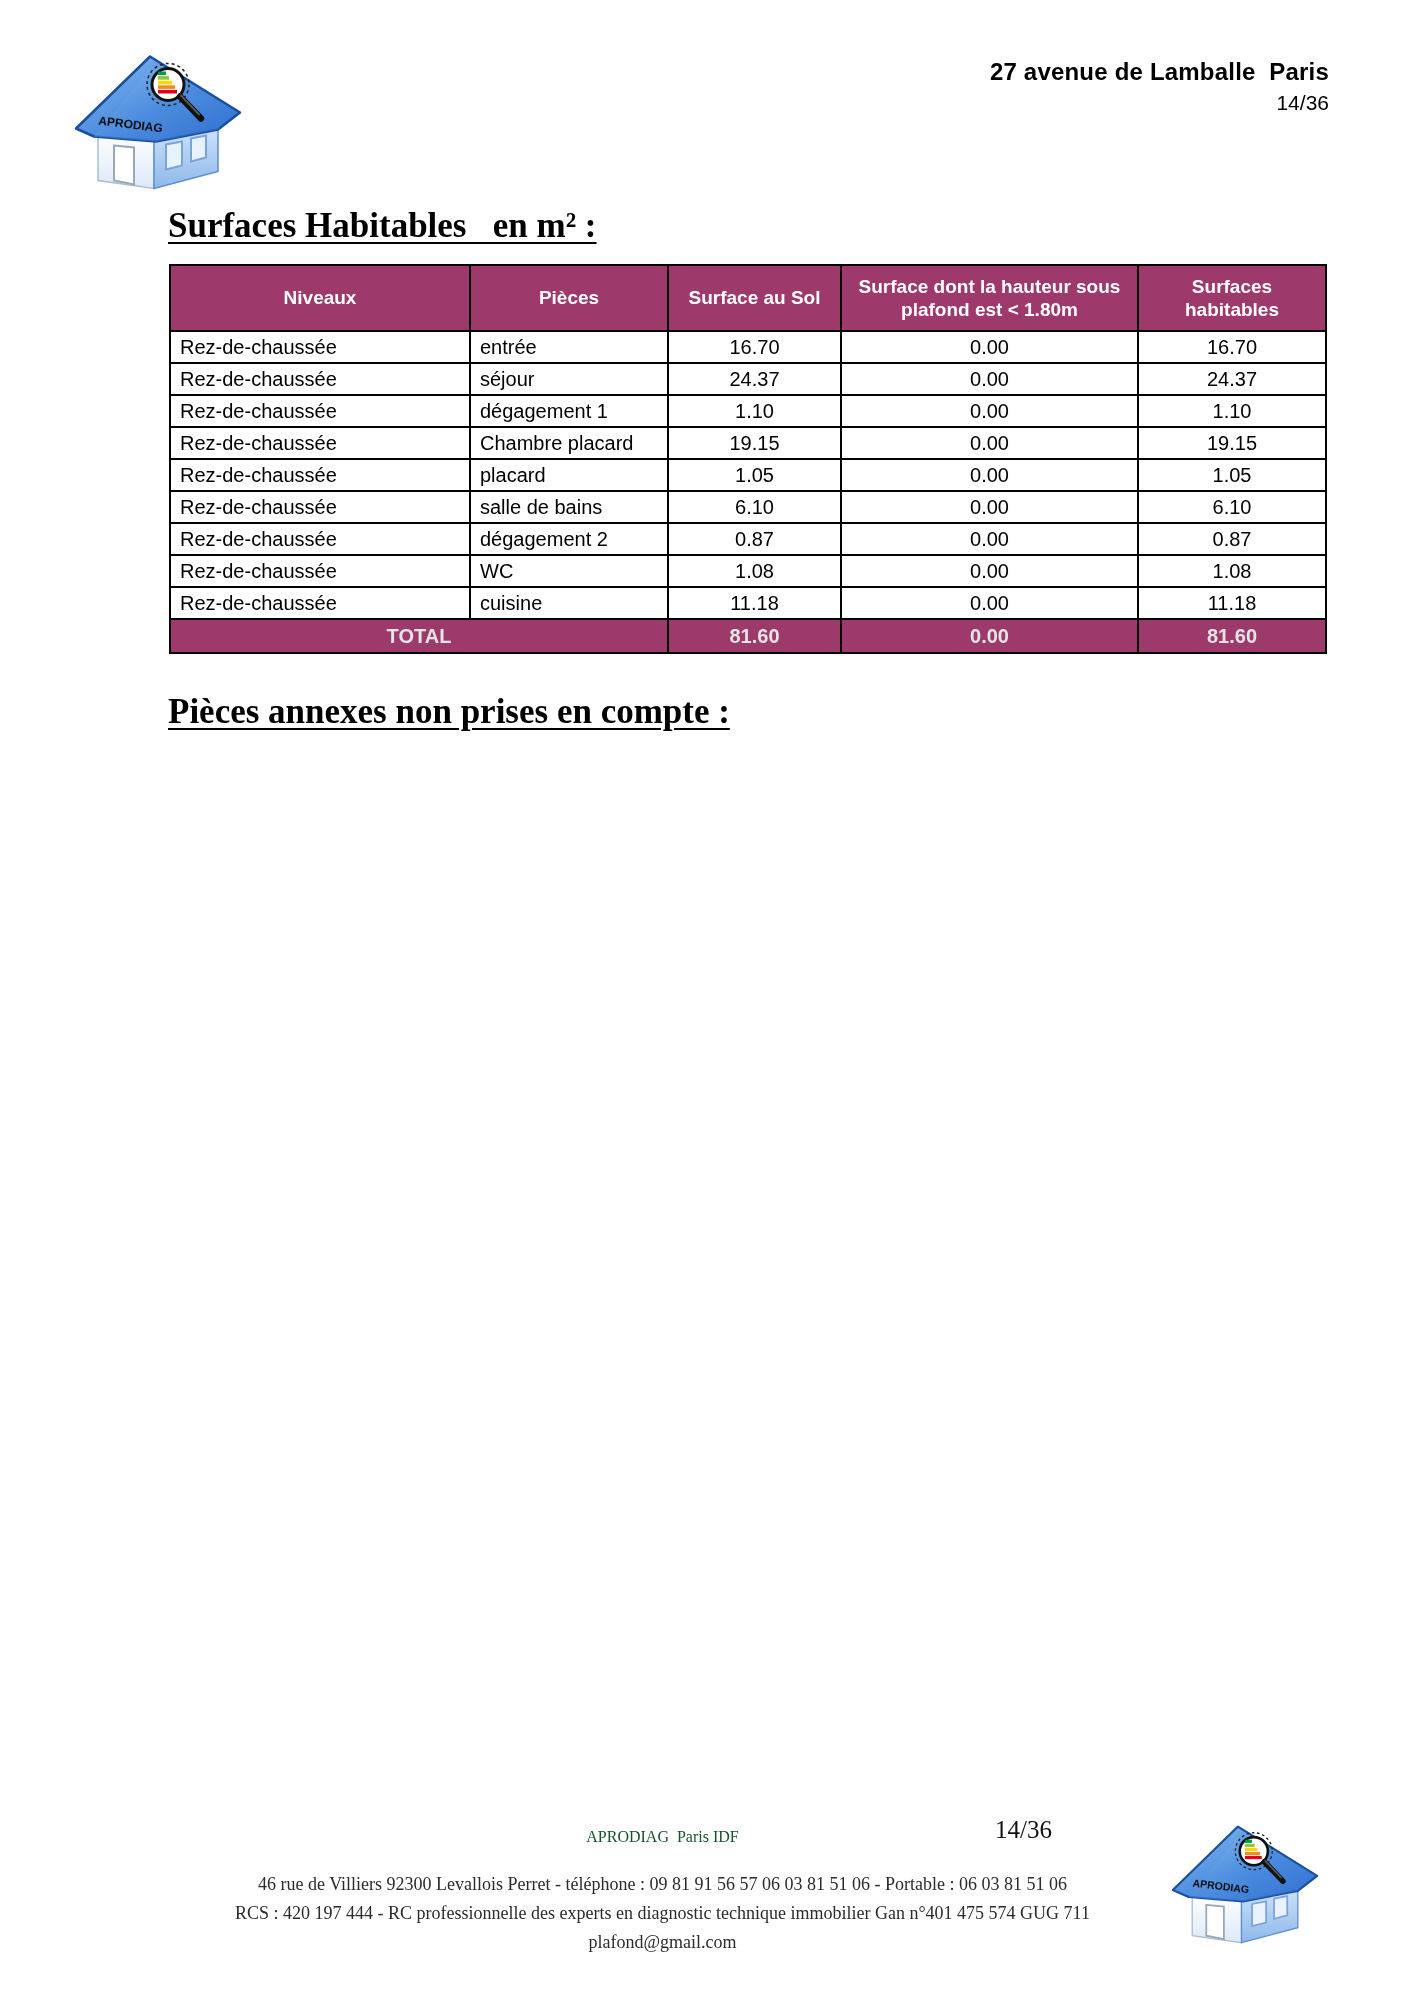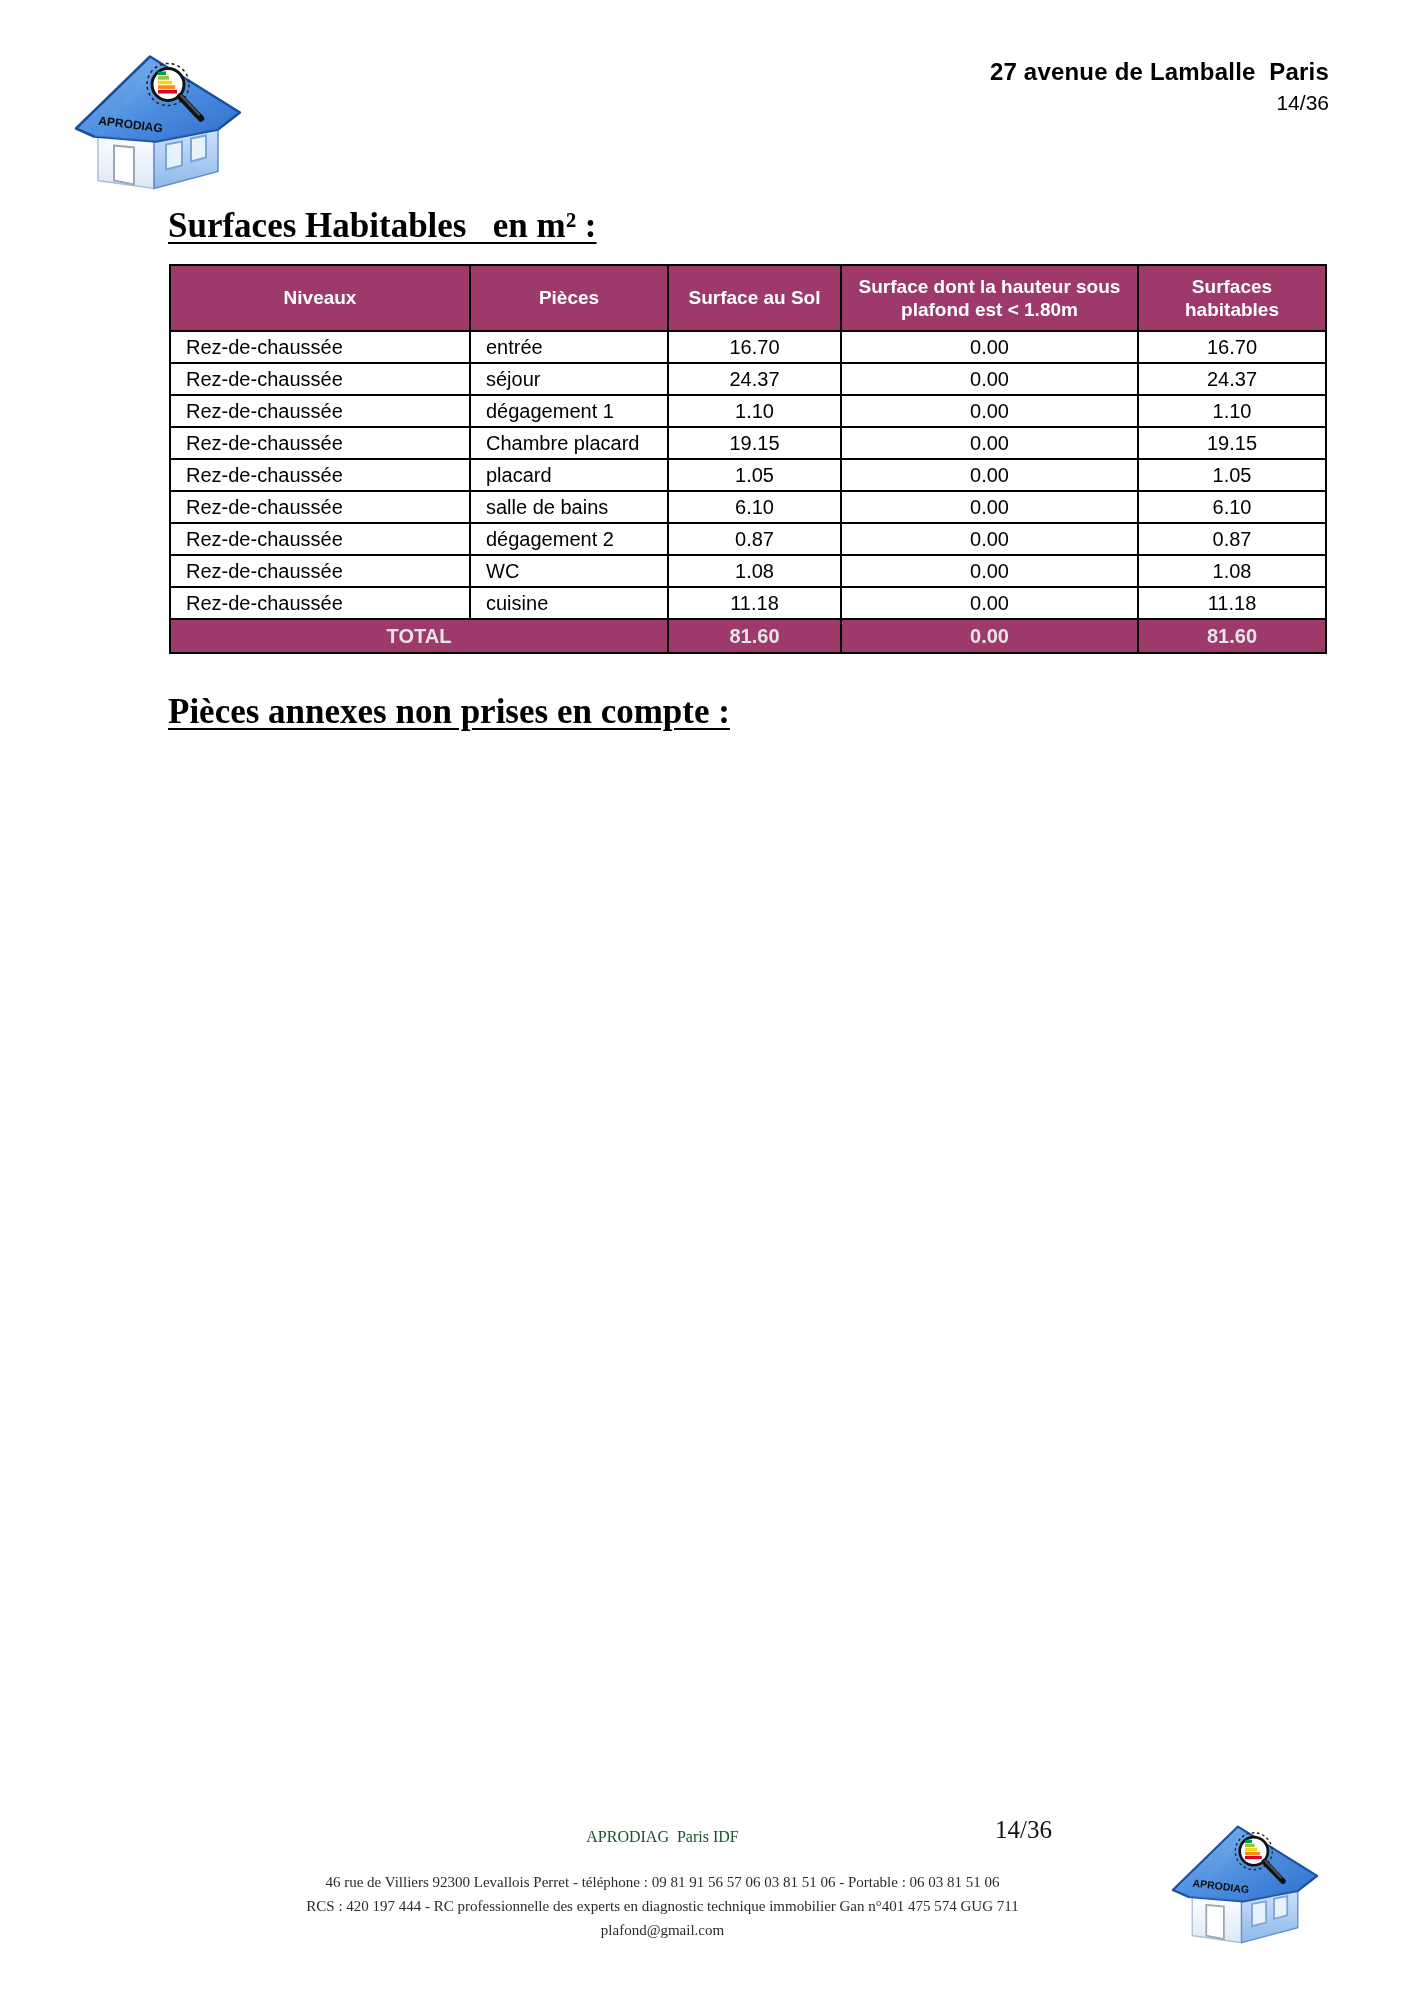--- a/index.html
+++ b/index.html
@@ -57,41 +57,41 @@
     font-size: 19px; line-height: 1.22;
     height: 64px;
     border: 2px solid #000;
     padding: 0 6px;
     text-align: center;
   }
   .surface-table td {
     border: 2px solid #000;
     height: 30px;
     font-size: 20px;
-    padding: 0 15px;
+    padding: 0 9px;
     overflow: hidden; white-space: nowrap;
   }
   .c-left { text-align: left; }
   .c-num  { text-align: center; }
   .surface-table tfoot td {
     background: var(--thbg);
     color: #e5e5e5; font-weight: bold;
     height: 32px; font-size: 20px;
   }
   .total-label { text-align: center; }
 
   
   .page-footer {
     position: absolute; left: 160px; top: 1828px; width: 1005px;
     text-align: center;
     font-family: "Liberation Serif", serif;
     color: #2b2b2b;
   }
   .footer-company { font-size: 16px; color: #14532d; margin-bottom: 24px; white-space: pre; }
-  .footer-line { font-size: 15px; line-height: 1.6; }
+  .footer-line { font-size: 18px; line-height: 1.6; }
   .footer-pagenum {
     position: absolute; left: 995px; top: 1816px;
     font-family: "Liberation Serif", serif;
     font-size: 25px; color: #111;
   }
 </style>
 </head>
 <body style="--thbg: #9D396B;">
 
 <svg width="0" height="0" style="position:absolute" aria-hidden="true">

